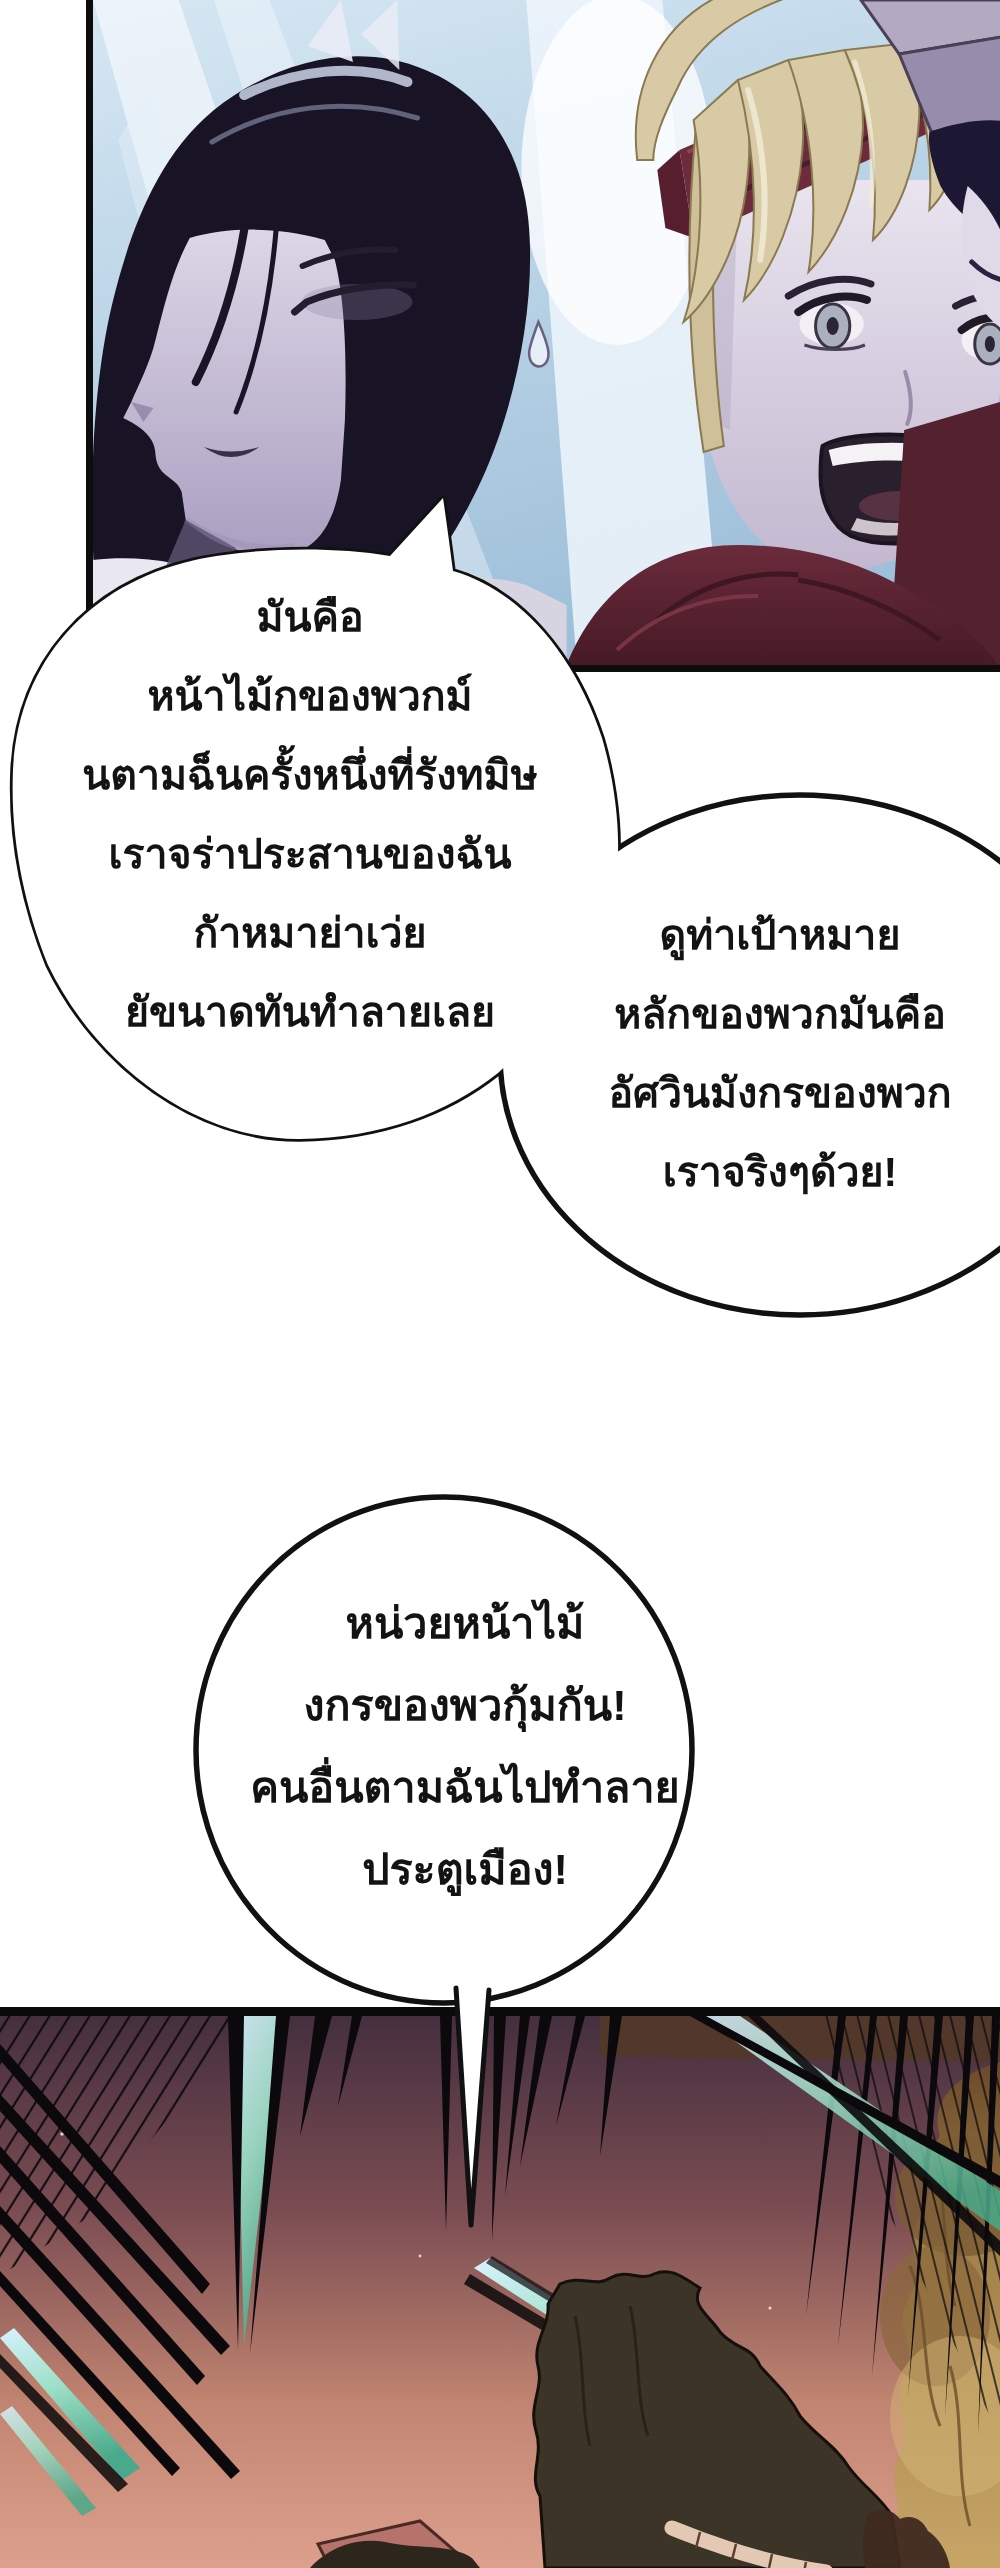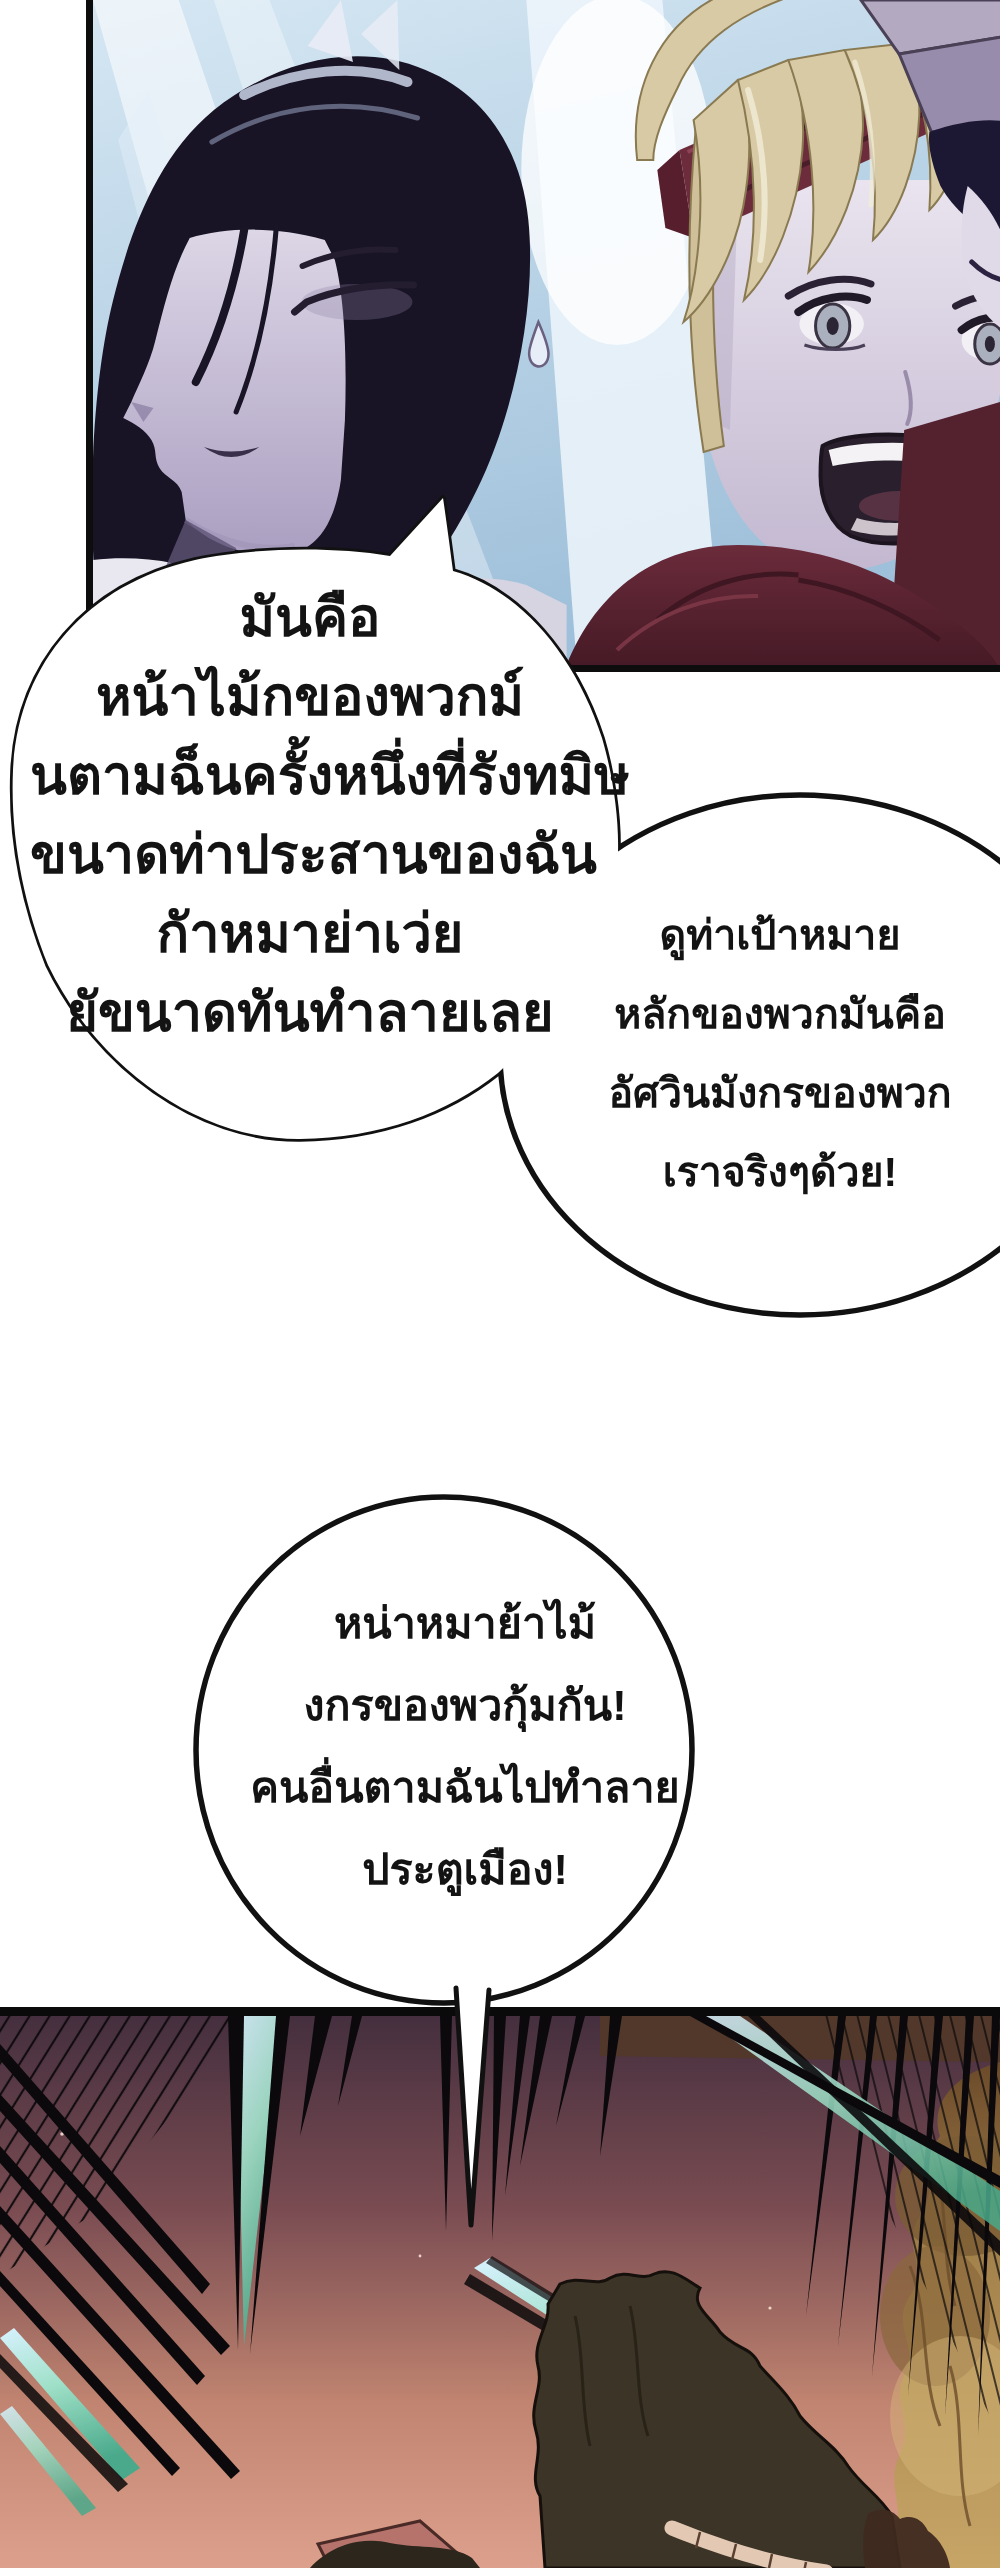--- a/index.html
+++ b/index.html
@@ -16,21 +16,21 @@
     position:absolute;left:0;top:2007px;width:1000px;height:561px;
     border-top:9px solid #0a0a0a;box-sizing:border-box;background:#8a5a50;z-index:1;
   }
   .panel-top svg,.panel-bottom svg{display:block;width:100%;height:100%;}
   .bubble-layer{position:absolute;left:0;top:0;width:1000px;height:2568px;z-index:20;}
   .speech-text{
     position:absolute;z-index:30;color:#131313;font-weight:600;text-align:center;
     -webkit-font-smoothing:antialiased;
   }
   .speech-text div{white-space:nowrap;}
-  .b1{left:30px;top:578px;width:560px;font-size:54px;line-height:79px;}
+  .b1{left:30px;top:578px;width:560px;font-size:41px;line-height:79px;}
   .b2{left:545px;top:896px;width:470px;font-size:41px;line-height:79px;}
   .b3{left:200px;top:1582px;width:530px;font-size:43px;line-height:82px;}
 </style>
 </head>
 <body>
 
 <div class="comic-page">
 
   <div class="panel-top">
     <svg viewBox="0 0 907 665" preserveAspectRatio="none">
@@ -255,32 +255,32 @@
       <ellipse cx="444" cy="1750" rx="248" ry="253" fill="#ffffff" stroke="#111111" stroke-width="5.5"></ellipse>
       <path d="M 456,1988 L 471,2225 L 489,1990 Z" fill="#ffffff" stroke="none"></path>
       <path d="M 456,1988 L 471,2225 M 489,1990 L 471,2225" fill="none" stroke="#111111" stroke-width="5" stroke-linecap="round"></path>
     </g>
   </svg>
 
   <div class="speech-text b1">
     <div>มันคือ</div>
     <div>หน้าไม้กของพวกม์</div>
     <div>นตามฉ็นครั้งหนึ่งที่รังทมิษ</div>
-    <div>ขนาดท่าประสานของฉัน</div>
+    <div>เราจร่าประสานของฉัน</div>
     <div>กัาหมาย่าเว่ย</div>
     <div>ยัขนาดทันทำลายเลย</div>
   </div>
 
   <div class="speech-text b2">
     <div>ดูท่าเป้าหมาย</div>
     <div>หลักของพวกมันคือ</div>
     <div>อัศวินมังกรของพวก</div>
     <div>เราจริงๆด้วย!</div>
   </div>
 
   <div class="speech-text b3">
-    <div>หน่าหมาย้าไม้</div>
+    <div>หน่วยหน้าไม้</div>
     <div>งกรของพวกุ้มกัน!</div>
     <div>คนอื่นตามฉันไปทำลาย</div>
     <div>ประตูเมือง!</div>
   </div>
 
 </div>
 
 </body></html>

